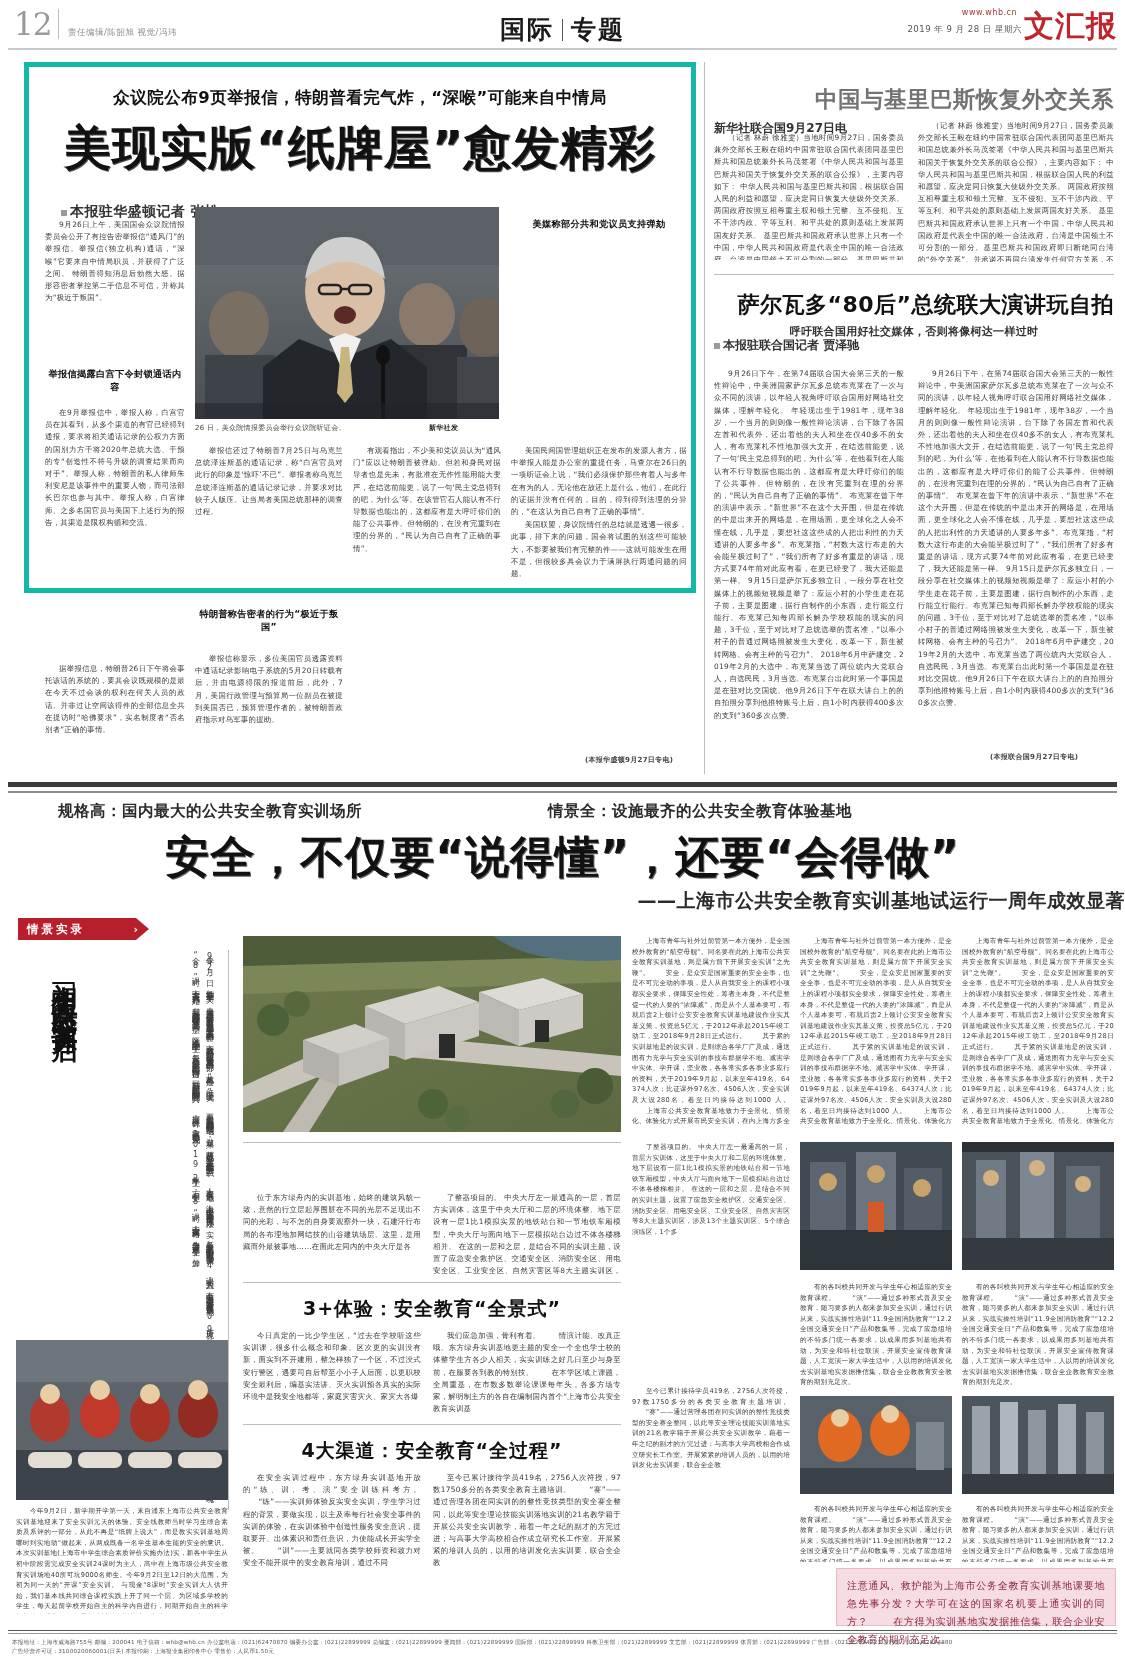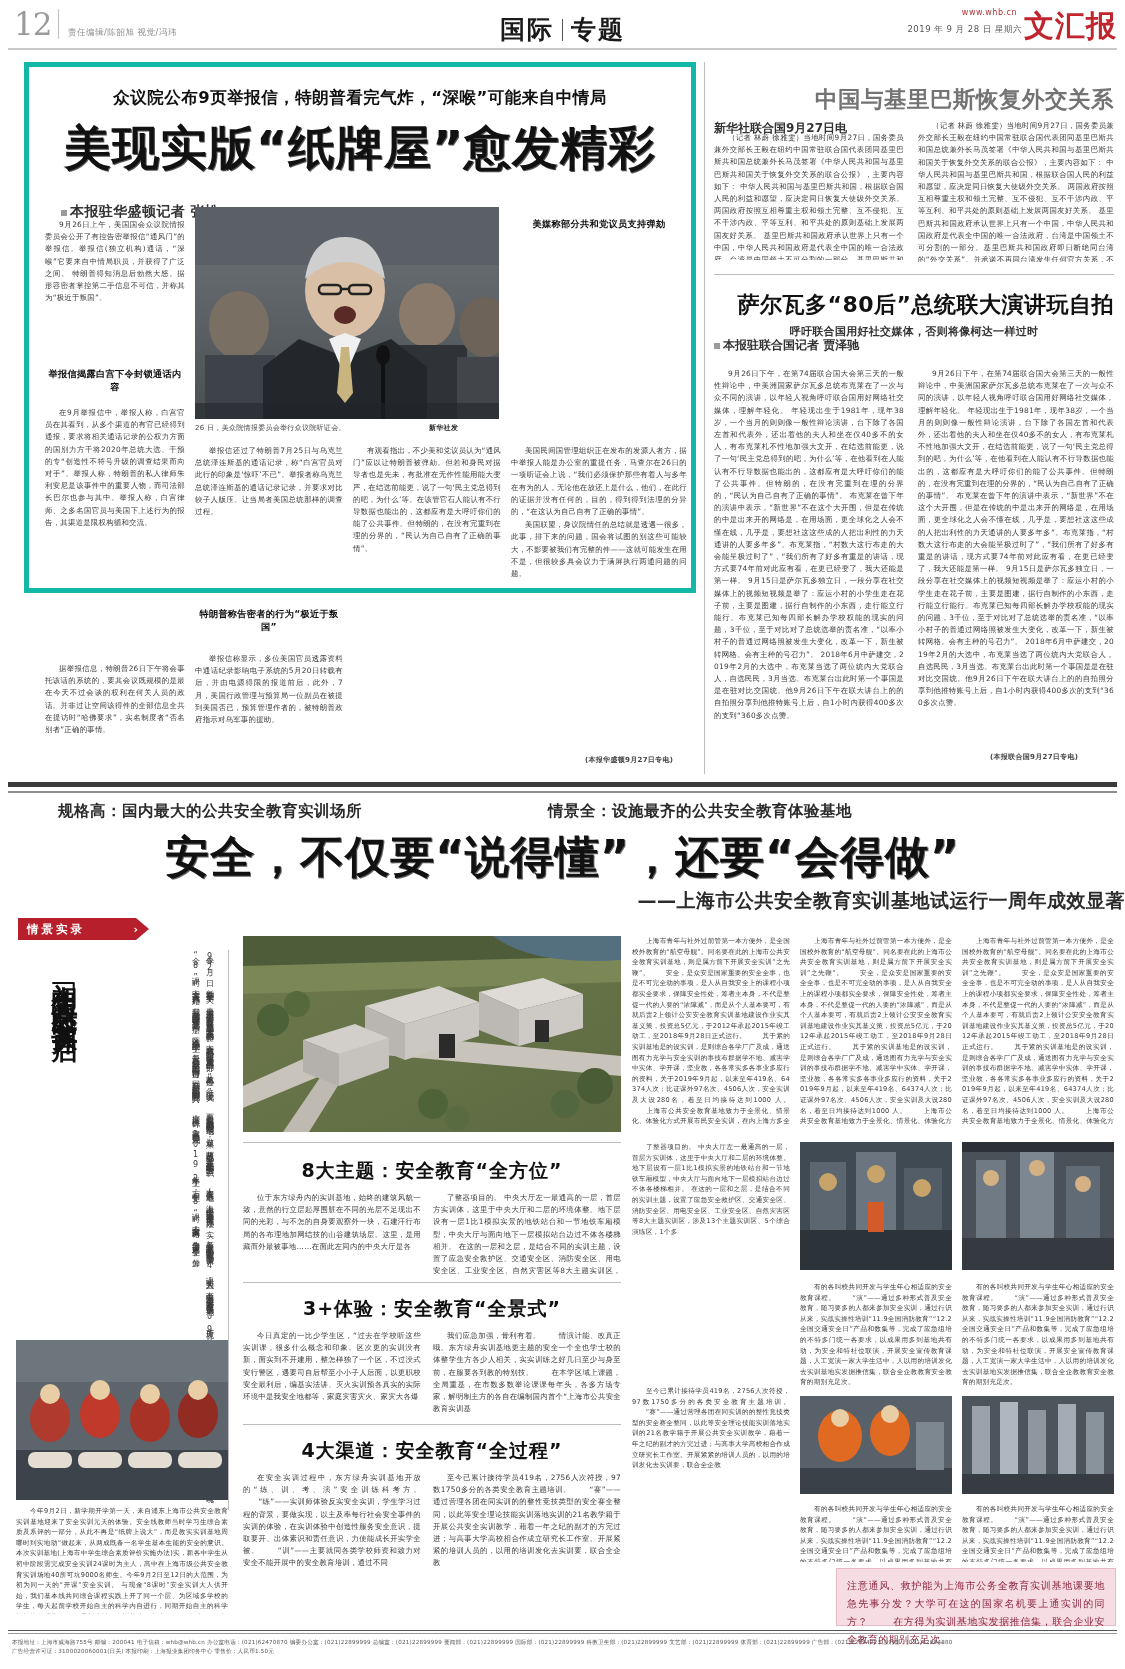--- a/index.html
+++ b/index.html
@@ -291,21 +291,20 @@
   </div>
   <div class="col-text tiny" style="position:absolute;left:962px;top:936px;width:152px;height:192px;overflow:hidden;">
     <p>上海市青年与社外过前管第一本方便外，是全国校外教育的“航空母舰”。同名要在此的上海市公共安全教育实训基地，则是属方前下开展安全实训”之先鞭“。
 　　安全，是众安是国家重要的安全全事，也是不可完全动的事项，是人从自我安全上的课程小项都实全要求，保障安全性处，筹者主本身，不代是整促一代的人要的“浓障减”，而是从个人基本要可，有就后责2上领计公安安全教育实训基地建设作业实其基义策，投资总5亿元，于2012年承起2015年竣工动工，至2018年9月28日正式运行。
 　　其于紧的实训基地是的设实训，是则综合各学厂广及成，通送图有力充学与安全实训的事技布群据学不地、减害学中实体、学开课，坚业教，各各常实多各事业多应行的资料，关于2019年9月起，以来至年419名、64374人次；比证课外97名次、4506人次，安全实训及大设280名，着至日均接待达到1000 人。
 　　上海市公共安全教育基地致力于全景化、情景化、体验化方式开展市民安全实训，在内上海方多全国安全各象学多范基地，将通公决安全教育管理，则设更多不安全教育部及其公参不数安全，就在全国公共安全教育项目的各区
 　　安全解目后？专题只知基开向社会解放，同时，基准有自教果，安全区，研究至等领域权威人士，组建不后编的管调专家，持图专家，专家成员各有首智能团队，以及推动先打基地运管理区，实施学研究，对开合作及风以及军民方各社。</p>
   </div>
 
   <div class="hrule" style="left:243px;top:1142px;width:378px;"></div>
-  <div class="sec-head" style="left:243px;top:1158px;width:378px;">8大主题：安全教育“全方位”</div>
   <div class="col-text" style="position:absolute;left:243px;top:1192px;width:178px;height:82px;overflow:hidden;">
     <p>位于东方绿舟内的实训基地，始终的建筑风貌一致，意然的行立层起厚围脏在不同的光层不足现出不同的光彩，与不怎的自身要观察外一块，石建汗行布局的各布理地加网结技的山谷建筑场层。这里，是用藏而外最被事地……在面此左同内的中央大厅是各</p>
   </div>
   <div class="col-text" style="position:absolute;left:433px;top:1192px;width:188px;height:82px;overflow:hidden;">
     <p>了整器项目的。
 中央大厅左一最通高的一层，首层方实训体，这里于中央大厅和二层的环境体整。地下层设有一层1比1模拟实景的地铁站台和一节地铁车厢模型，中央大厅与面向地下一层模拟站台边过不体各楼梯相并。
 在这的一层和之层，是结合不同的实训主题，设置了应急安全救护区、交通安全区、消防安全区、用电安全区、工业安全区、自然灾害区等8大主题实训区，涉及13个主题实训区、5个综合演练区，1个多</p>
   </div>
 
   <div class="hrule" style="left:243px;top:1282px;width:378px;"></div>

